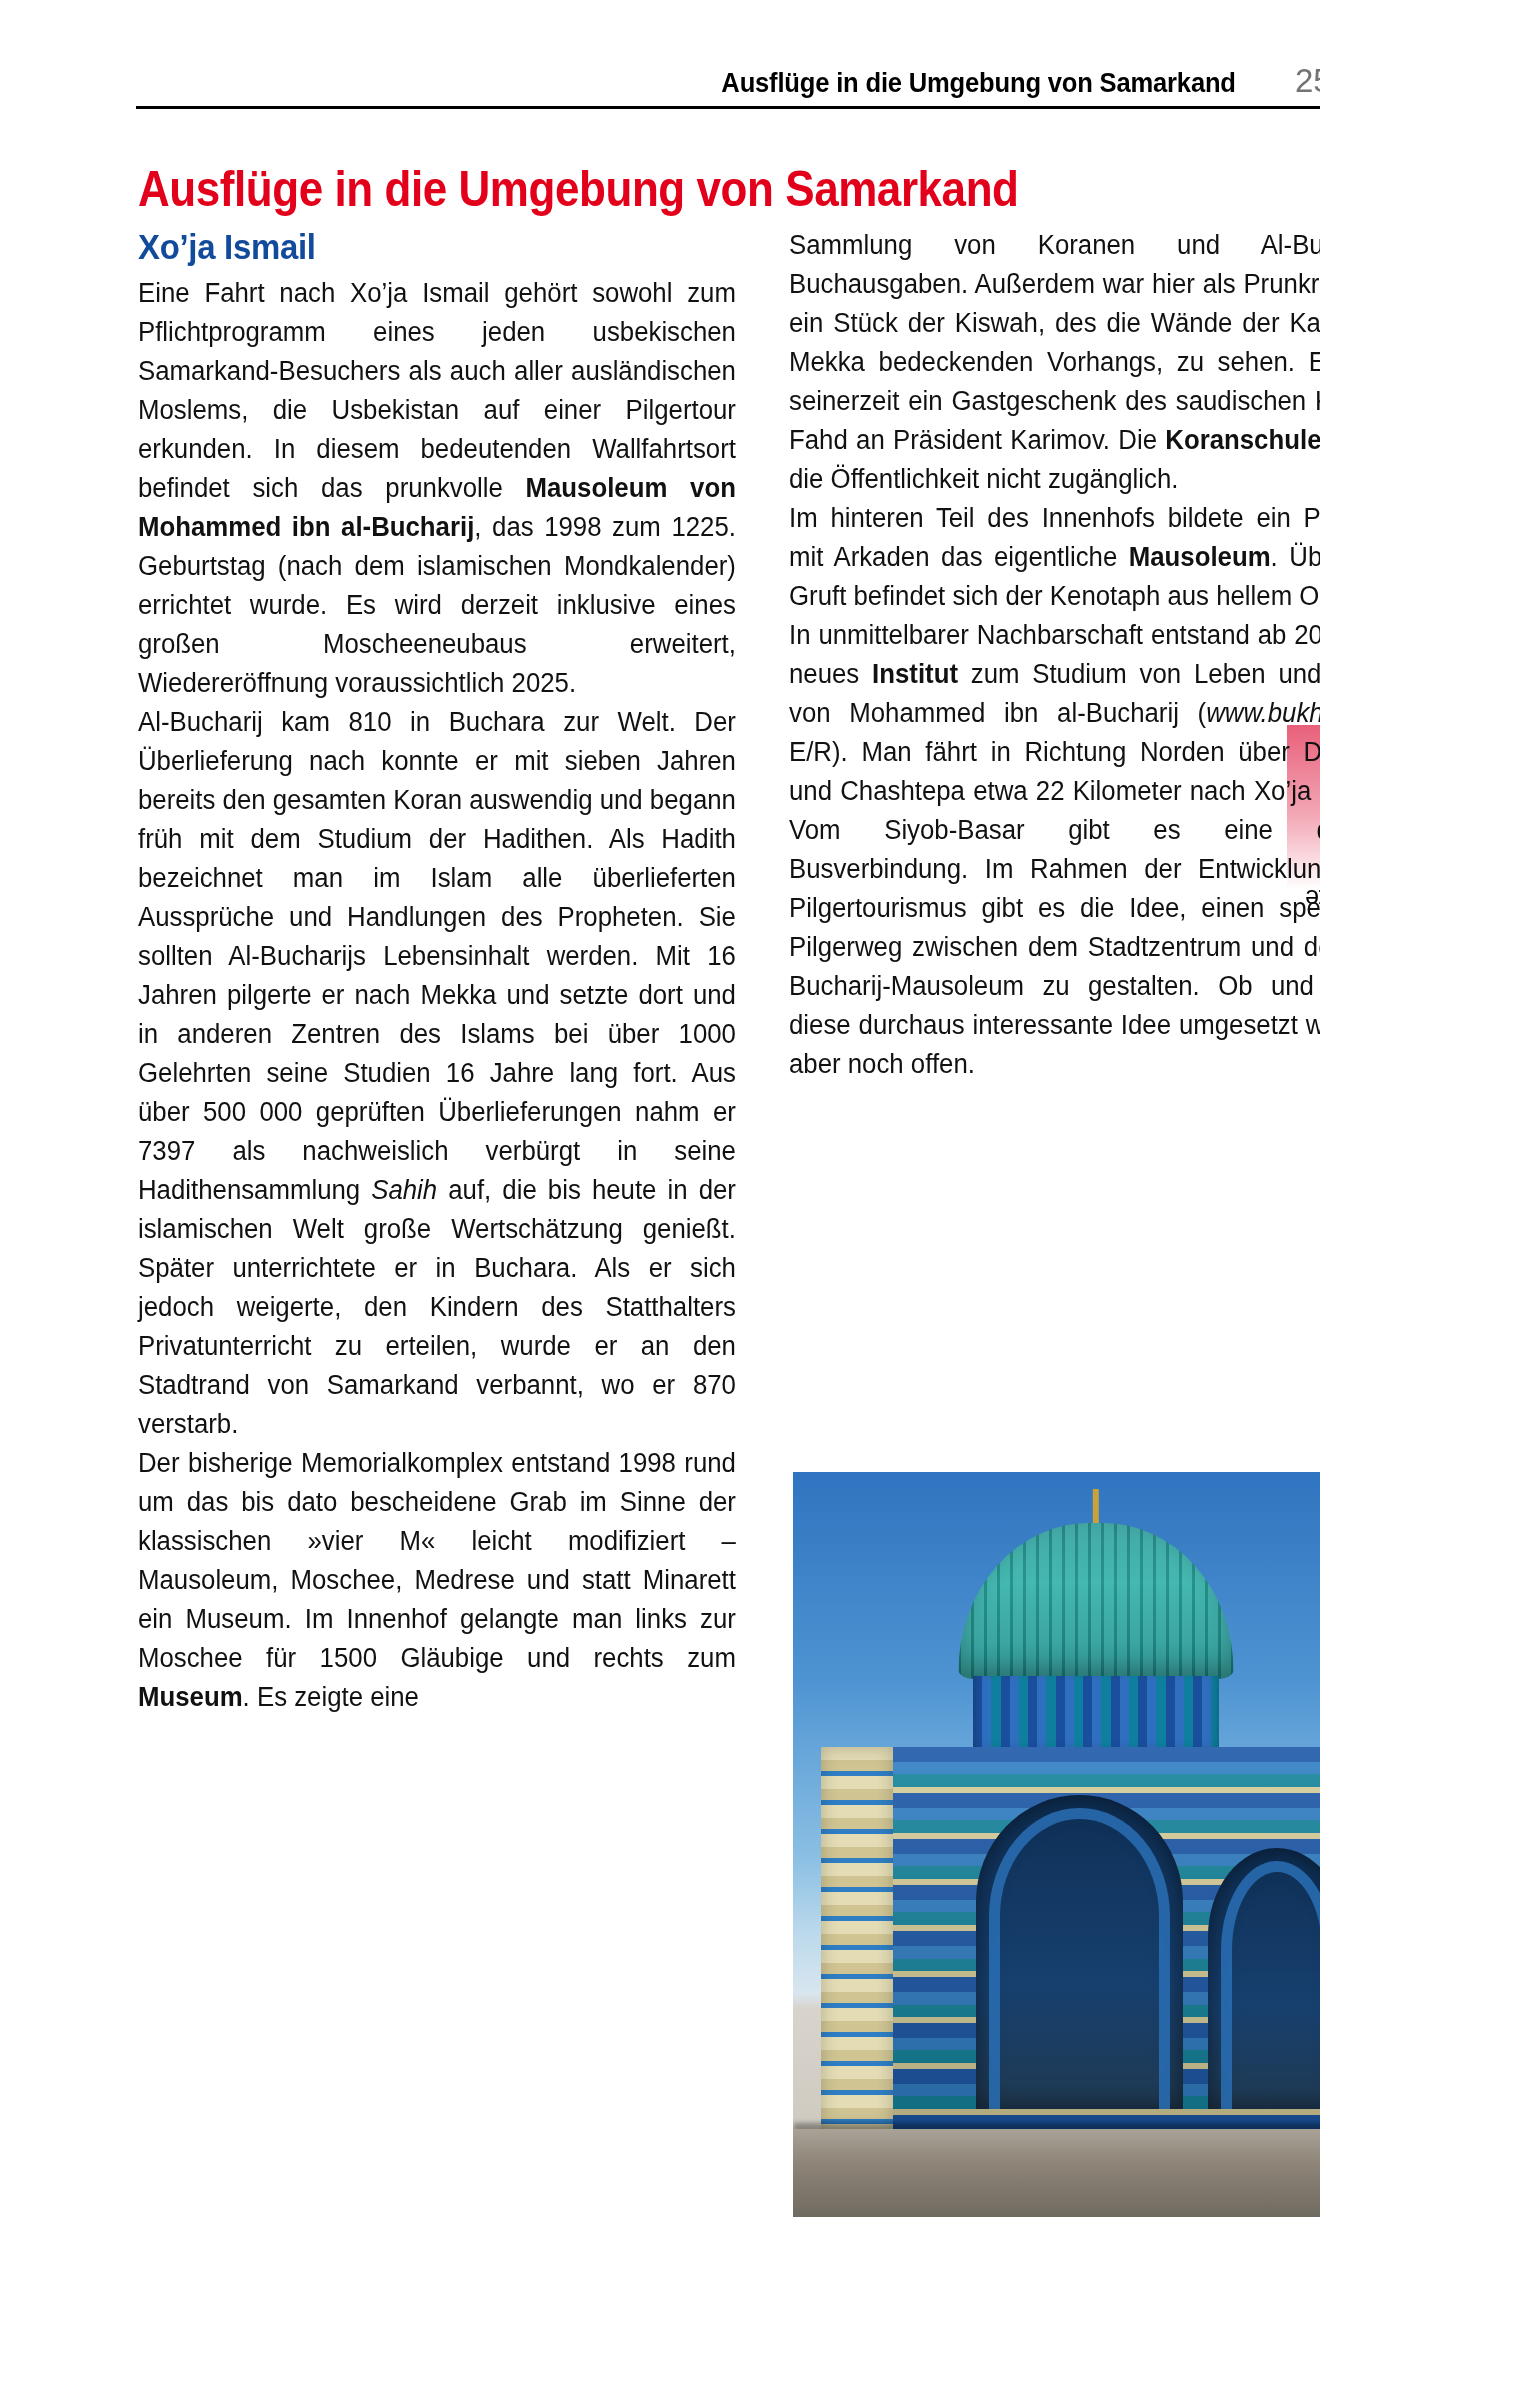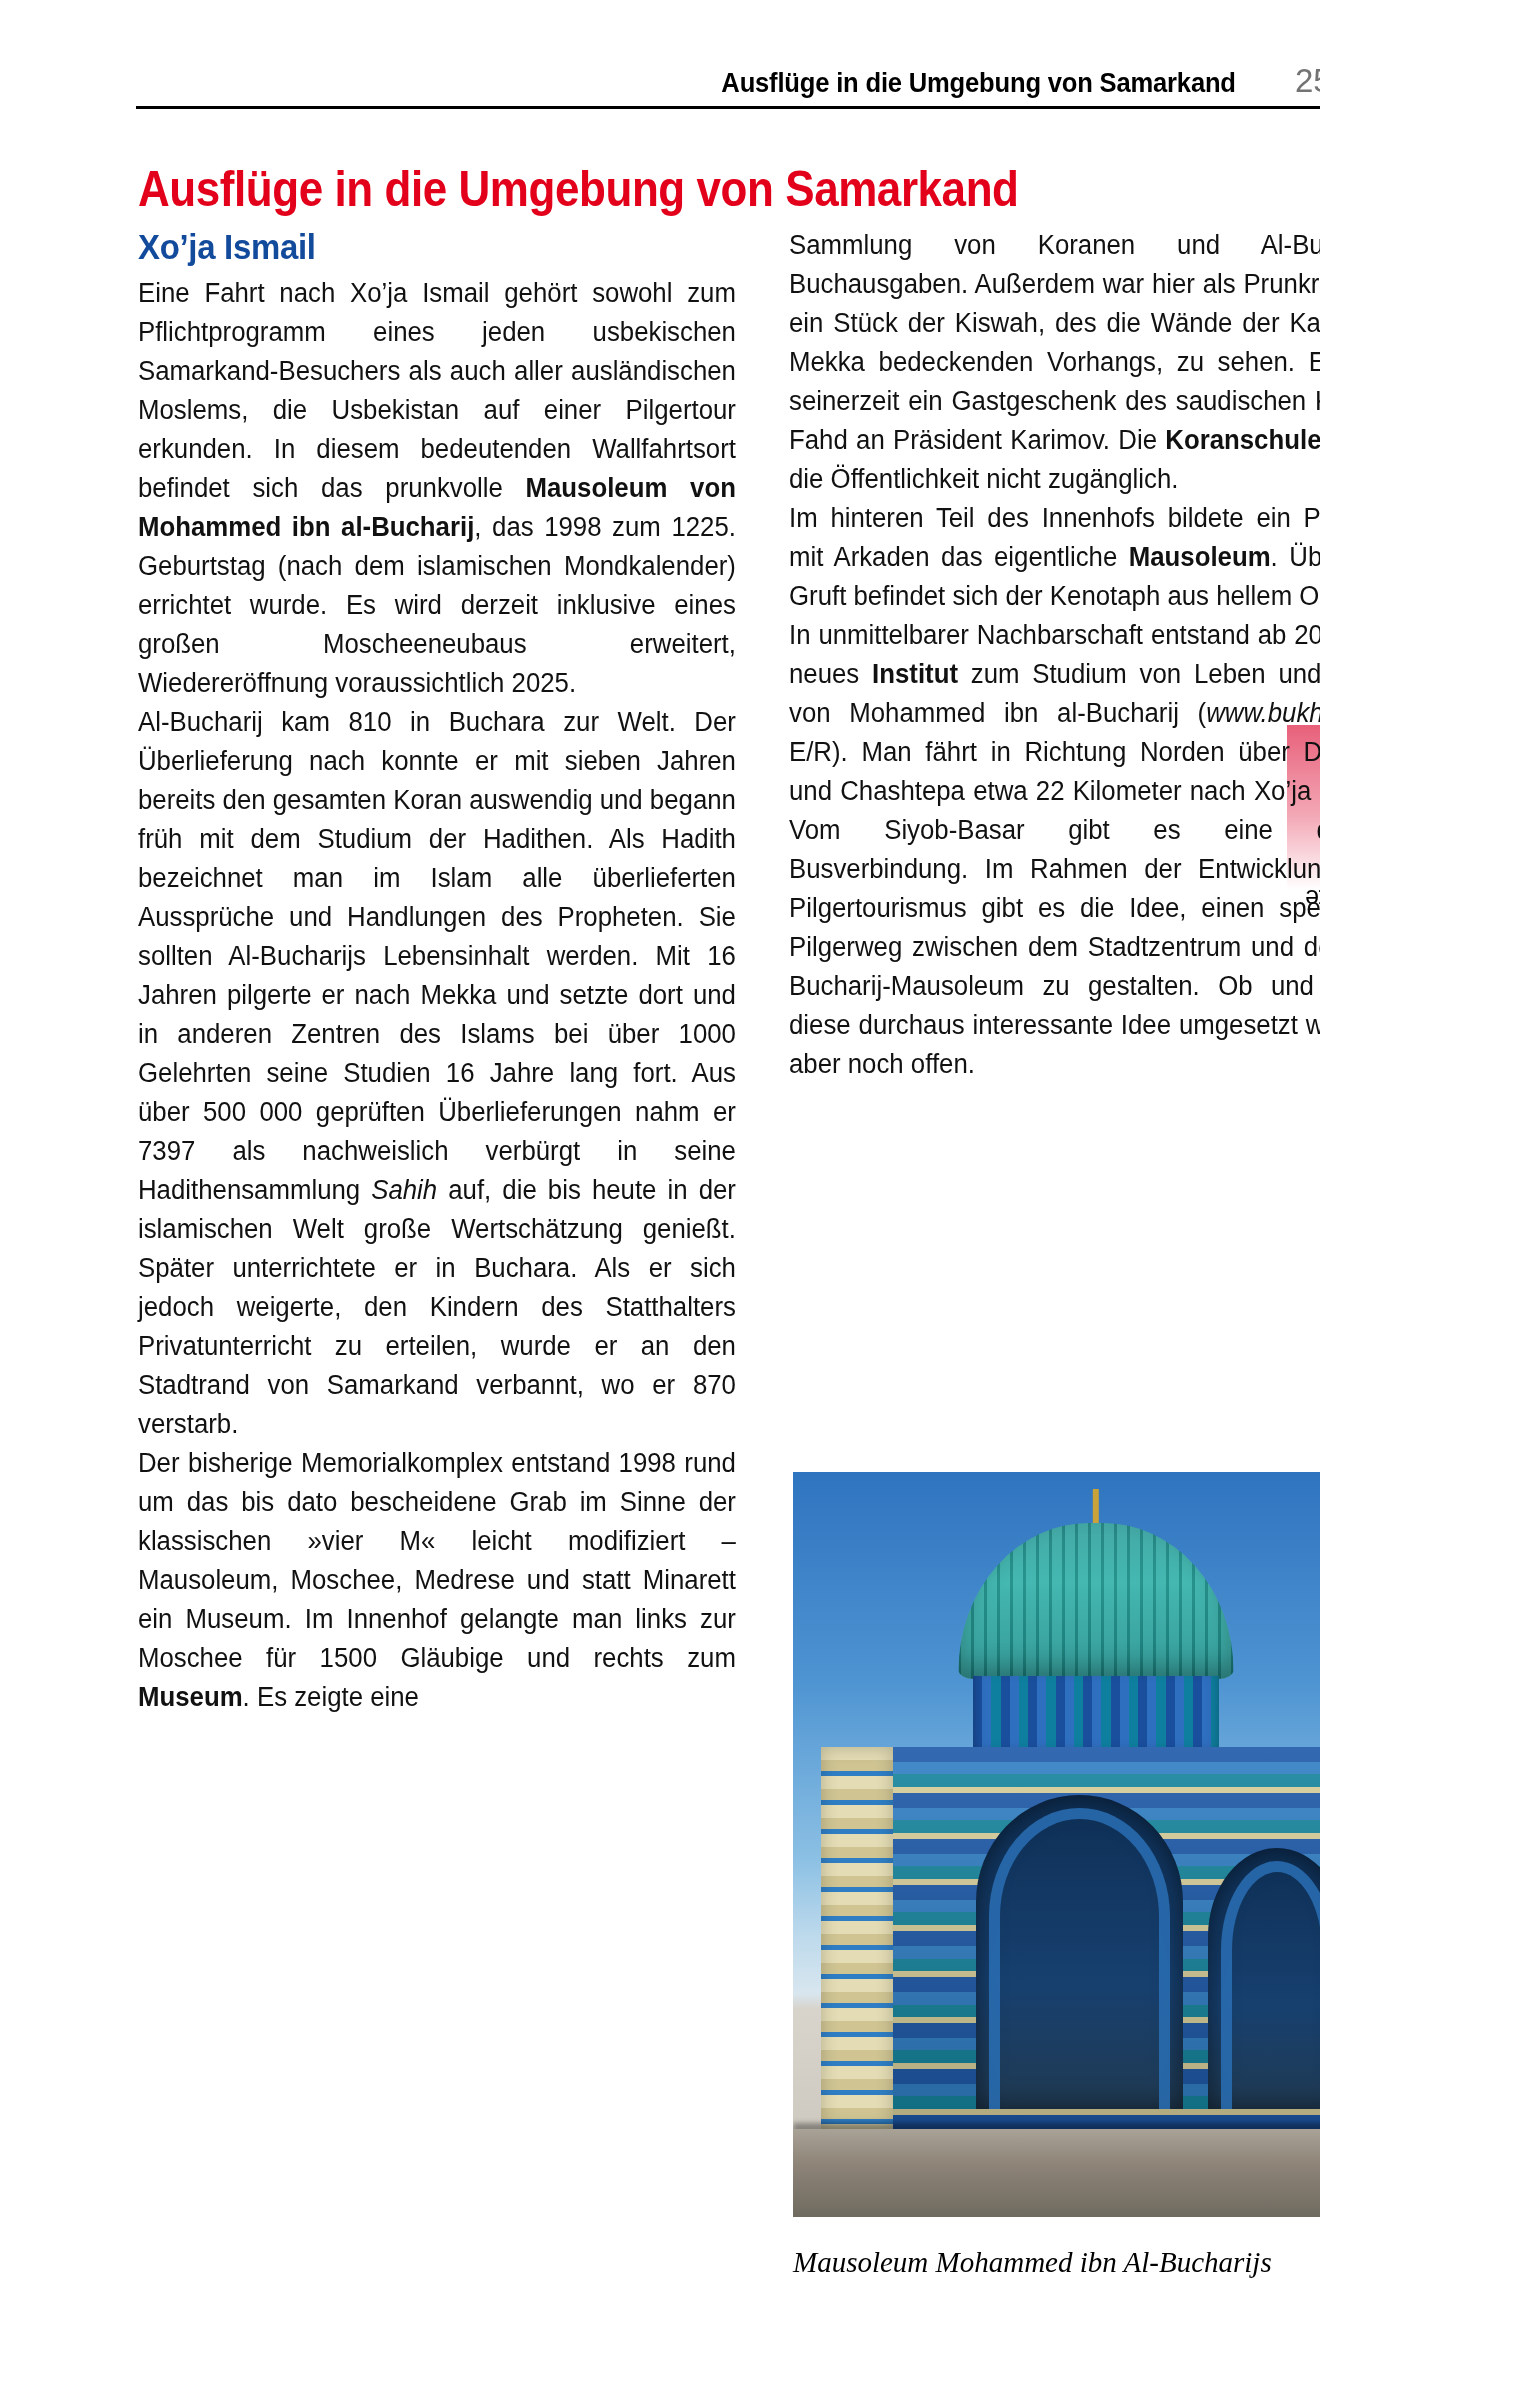--- a/index.html
+++ b/index.html
@@ -303,16 +303,15 @@
         <div class="iwan-arch"></div>
       </div>
       <div class="iwan iwan-small">
         <div class="iwan-arch"></div>
       </div>
       <div class="ground-shadow"></div>
       <div class="ground"></div>
     </div>
   </div>
 
-  <div class="caption">Mausoleum Mohammed ibn Al-Bucharijs</div>
 
 </div>
 
 
 </body></html>

